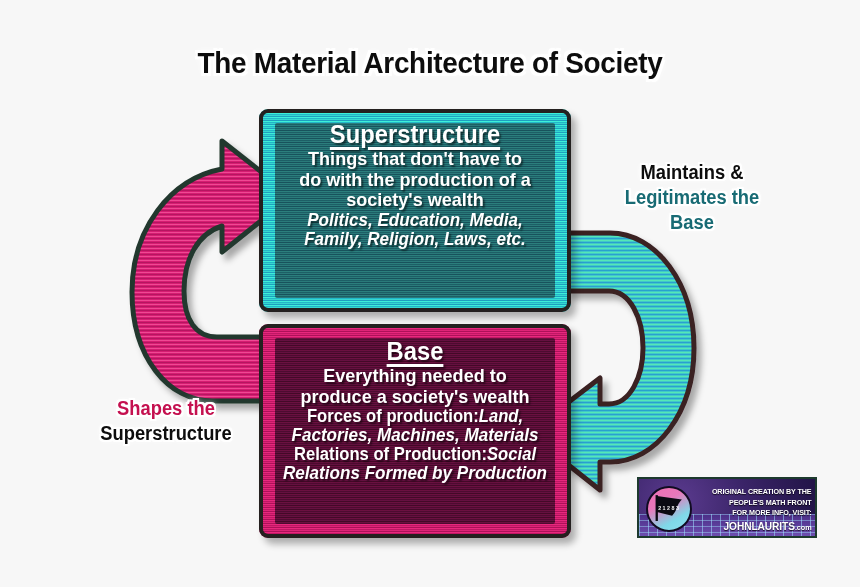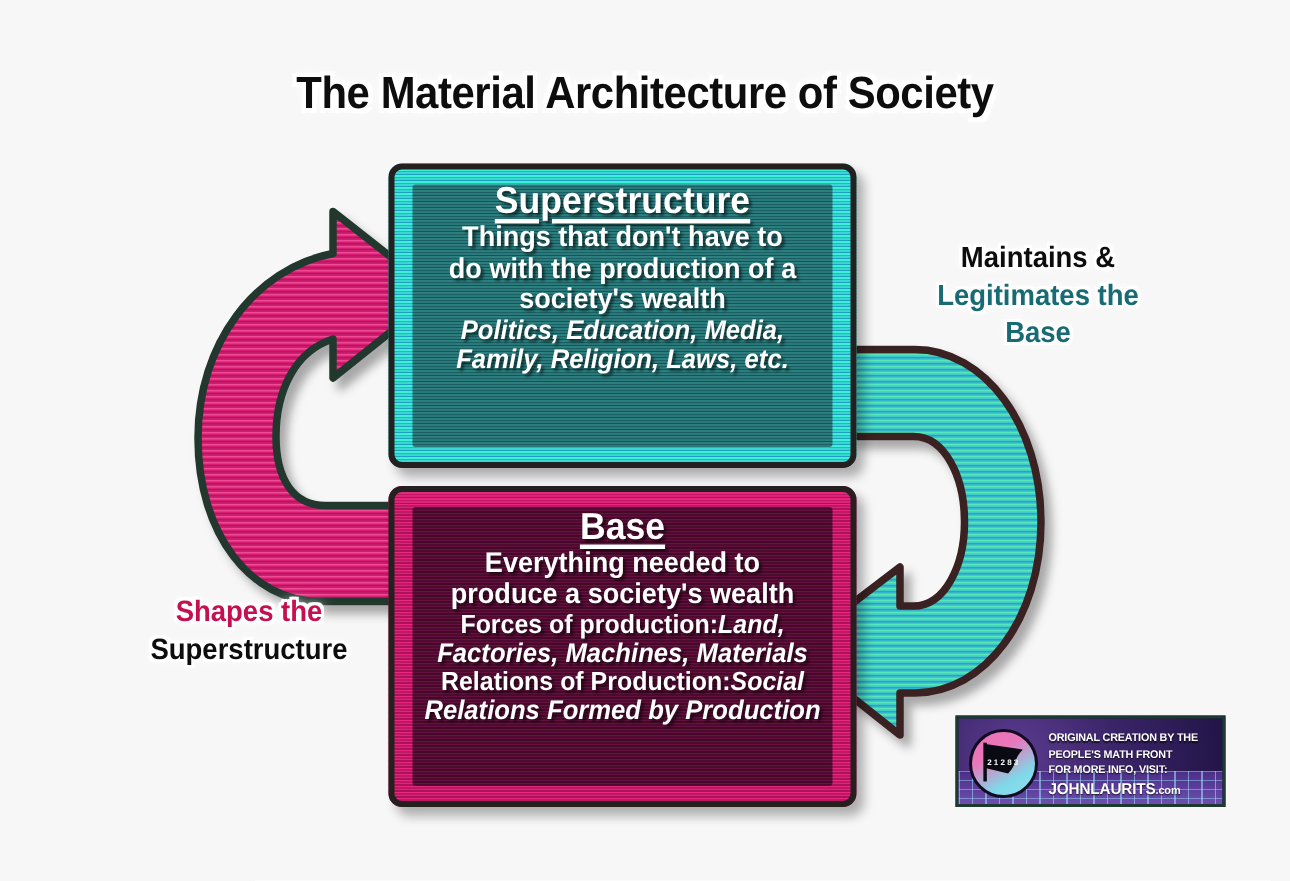--- a/index.html
+++ b/index.html
@@ -220,20 +220,21 @@
     border-radius: 50%;
     background: linear-gradient(150deg, #f06fb4 0%, #e878bb 35%, #7fd8e8 72%, #8fe0f0 100%);
     border: 2.5px solid #110c22;
     box-sizing: border-box;
     overflow: hidden;
   }
   #wm-text {
     position: absolute;
     left: 60px; top: 8px;
     width: 116px;
+    text-align: right;
   }
   .wm-line {
     font-family: "Liberation Sans", sans-serif;
     font-weight: bold;
     font-size: 7.4px;
     line-height: 1.42;
     letter-spacing: -0.1px;
     color: #ffffff;
     white-space: nowrap;
     transform: scaleX(0.97);

